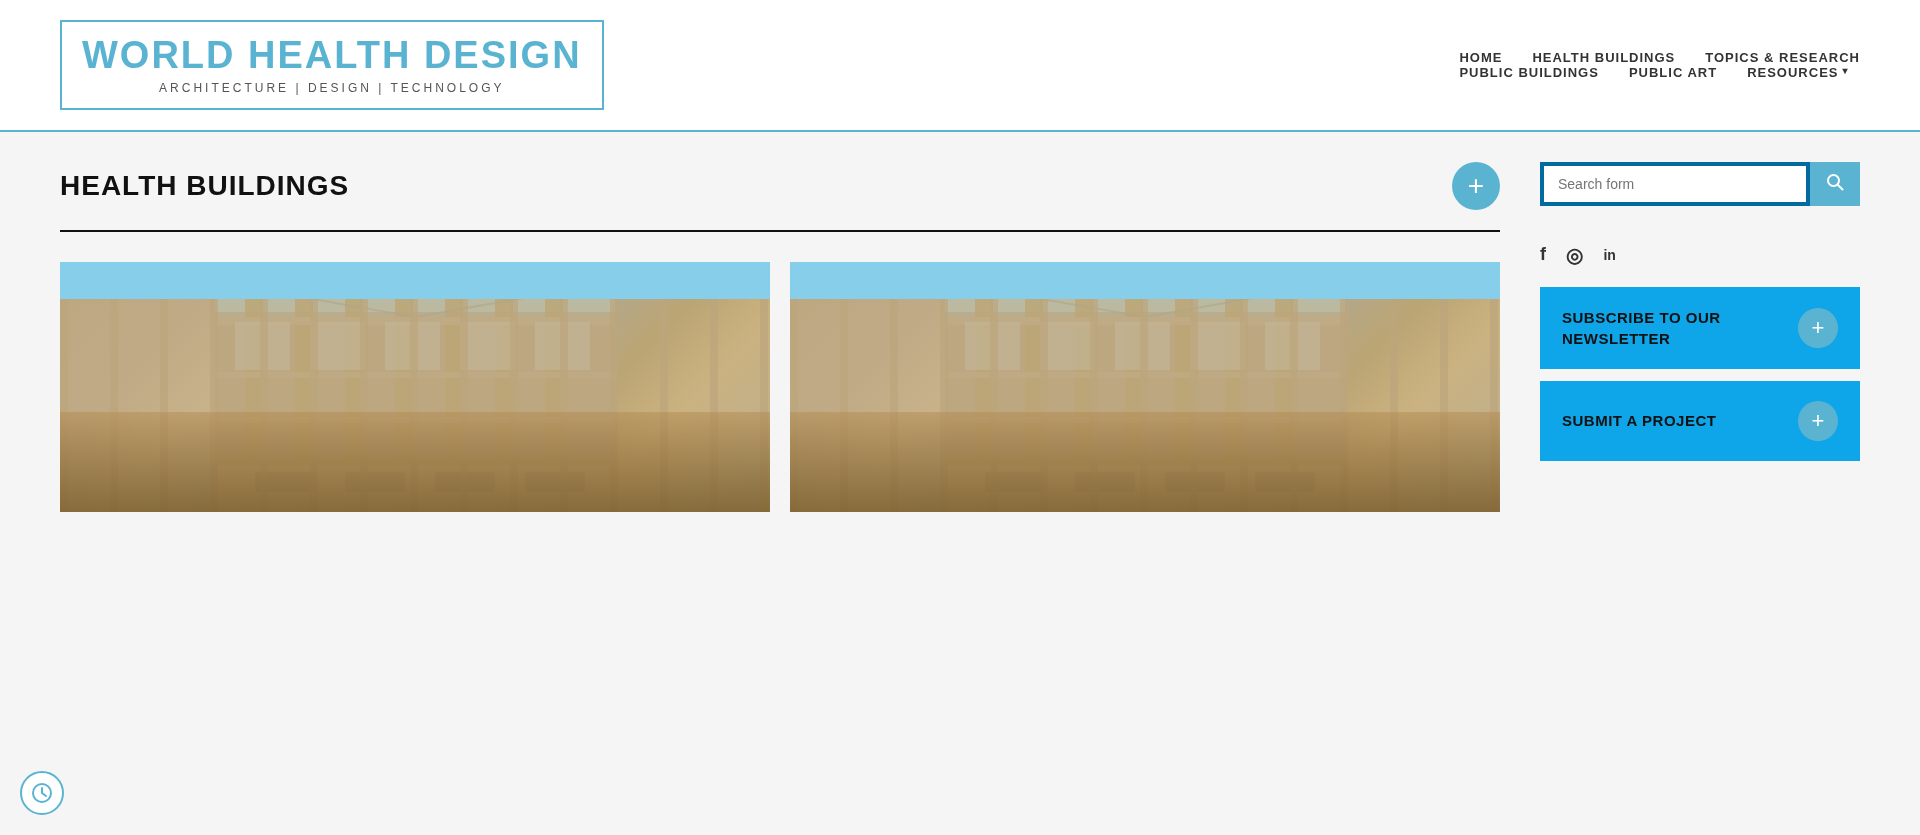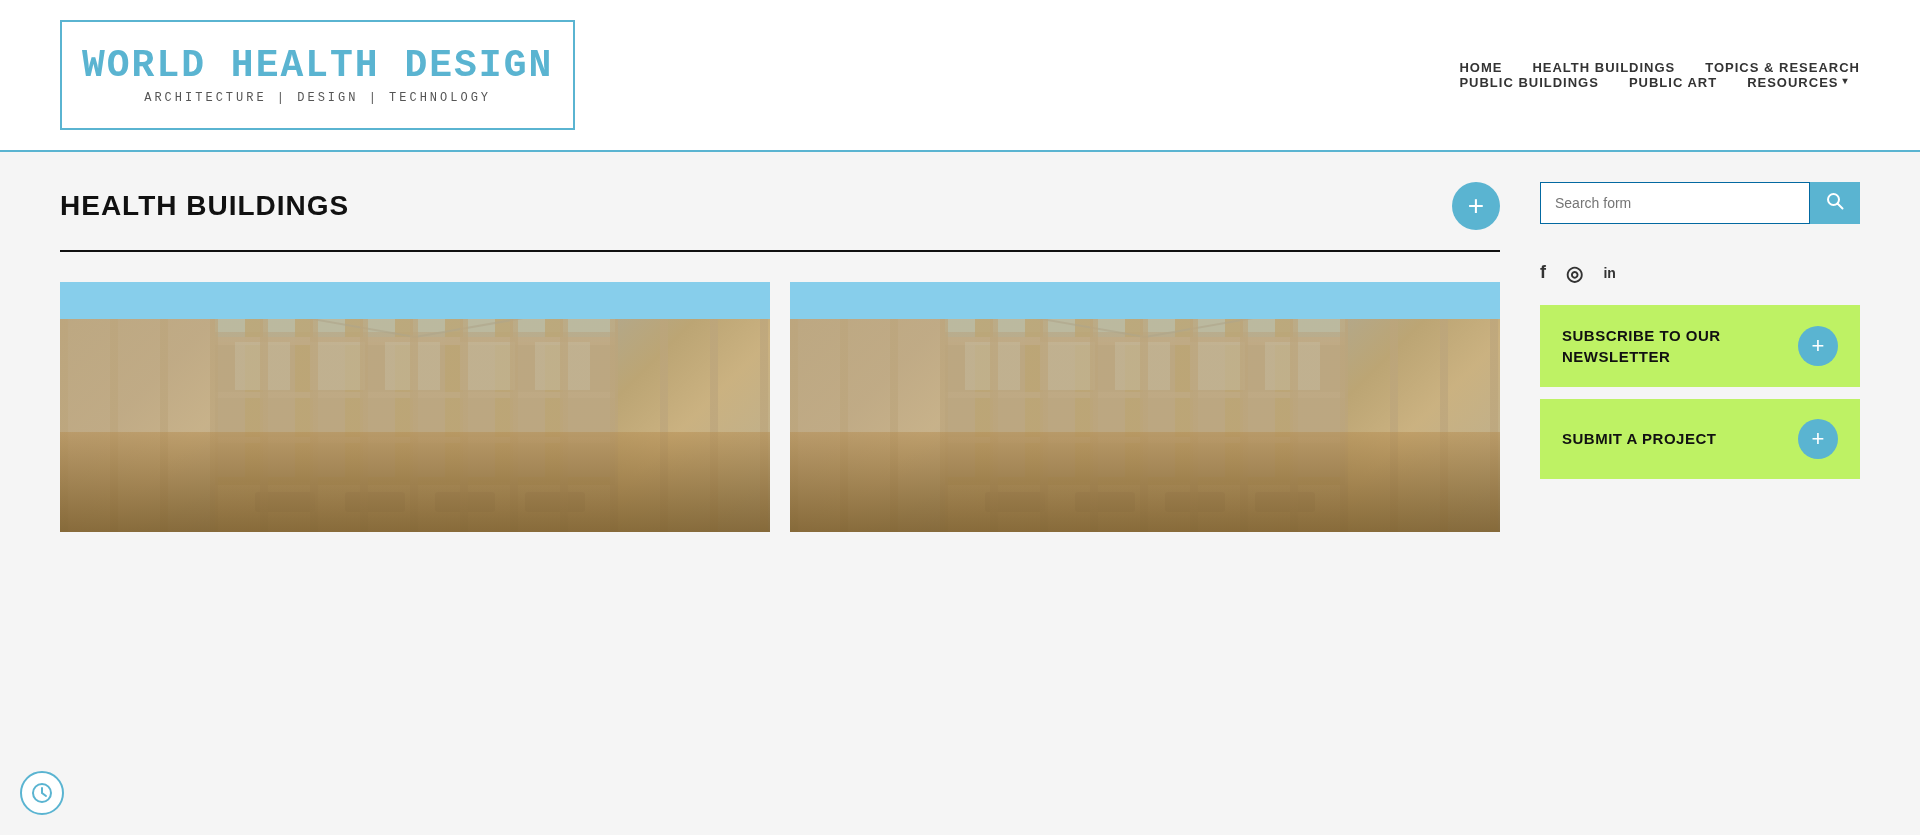--- a/index.html
+++ b/index.html
@@ -9,22 +9,21 @@
     .header {
       background: #fff;
       display: flex;
       align-items: center;
       justify-content: space-between;
       padding: 20px 60px;
       border-bottom: 2px solid #5ab4d1;
     }
     .logo-box {
       border: 2px solid #5ab4d1;
-      padding: 23px 20px;
-      font-family: Liberation Mono, monospace;
+      padding: 13px 20px;
     }
     .logo-title {
       font-size: 38px;
       font-weight: 900;
       color: #5ab4d1;
       letter-spacing: 2px;
       line-height: 1.1;
     }
     .logo-subtitle {
       font-size: 12px;
@@ -149,21 +148,21 @@
     .search-section {
       margin-bottom: 25px;
     }
     .search-bar {
       display: flex;
       align-items: stretch;
     }
     .search-input {
       flex: 1;
       padding: 10px 14px;
-      border: 1px solid #0369a1;
+      border: 4px solid #0369a1;
       font-size: 14px;
       color: #999;
       outline: none;
       background: #fff;
     }
     .search-btn {
       background: #5ab4d1;
       border: none;
       padding: 10px 16px;
       cursor: pointer;
@@ -180,21 +179,21 @@
     }
     .social-icon {
       font-size: 18px;
       color: #333;
       cursor: pointer;
       font-weight: 700;
     }
 
     
     .widget-box {
-      background: #bef264;
+      background: #0ea5e9;
       padding: 20px 22px;
       margin-bottom: 12px;
       display: flex;
       align-items: center;
       justify-content: space-between;
     }
     .widget-label {
       font-size: 15px;
       font-weight: 700;
       color: #111;

